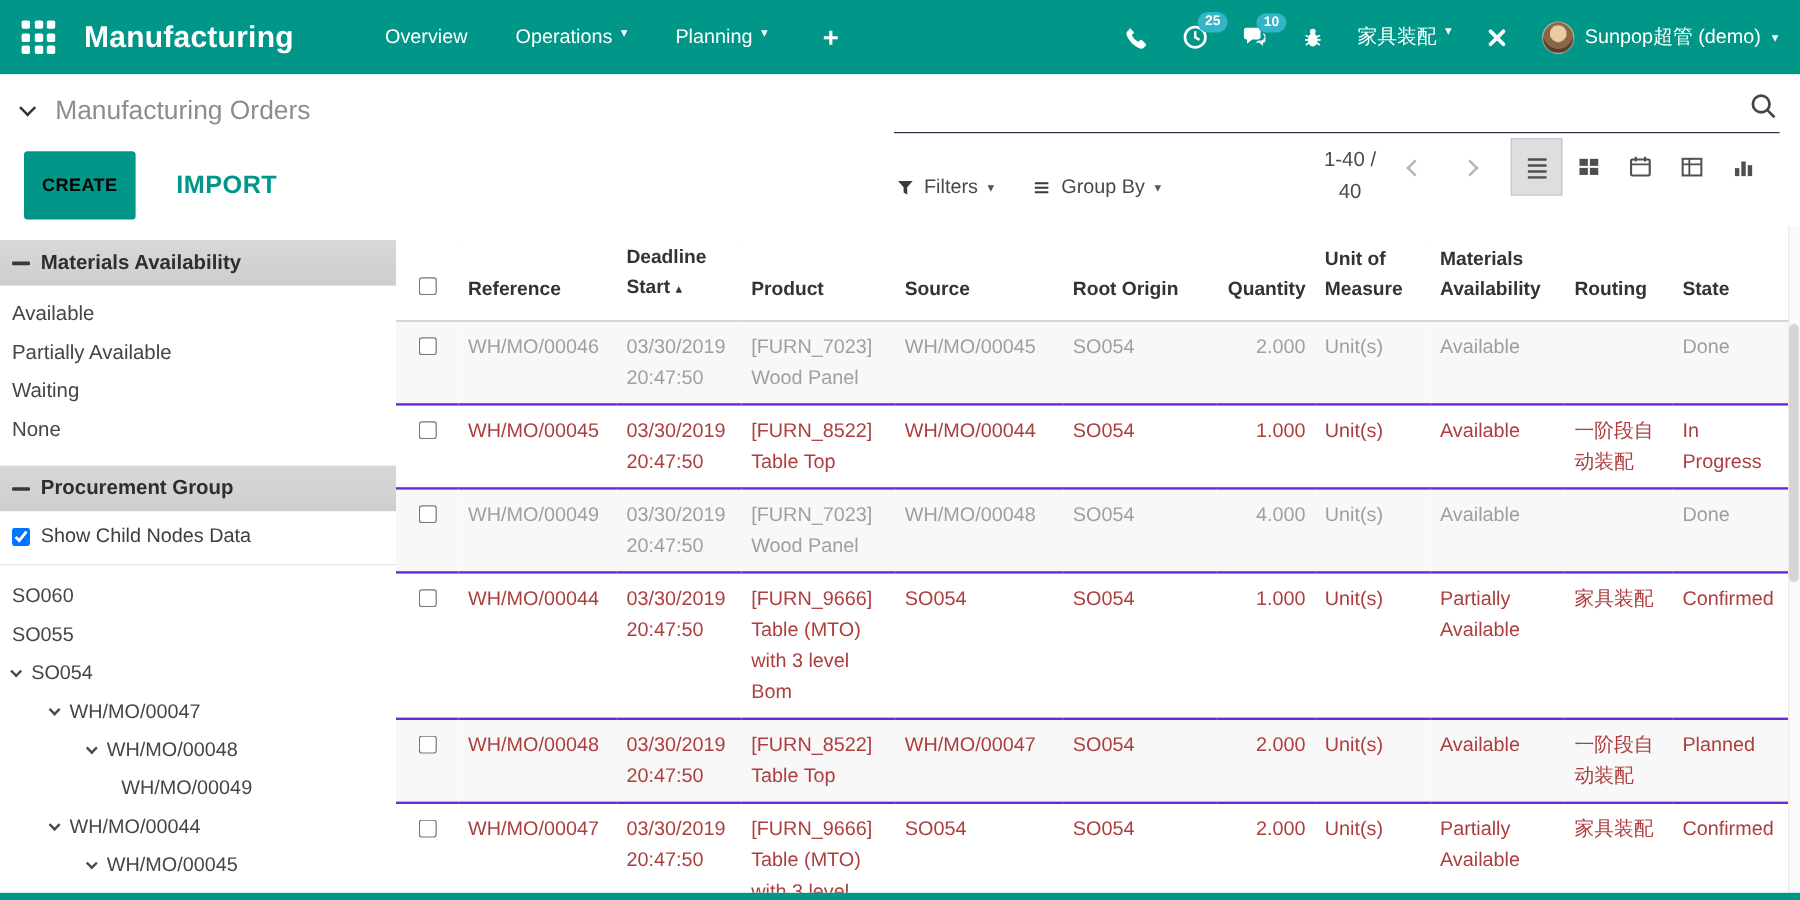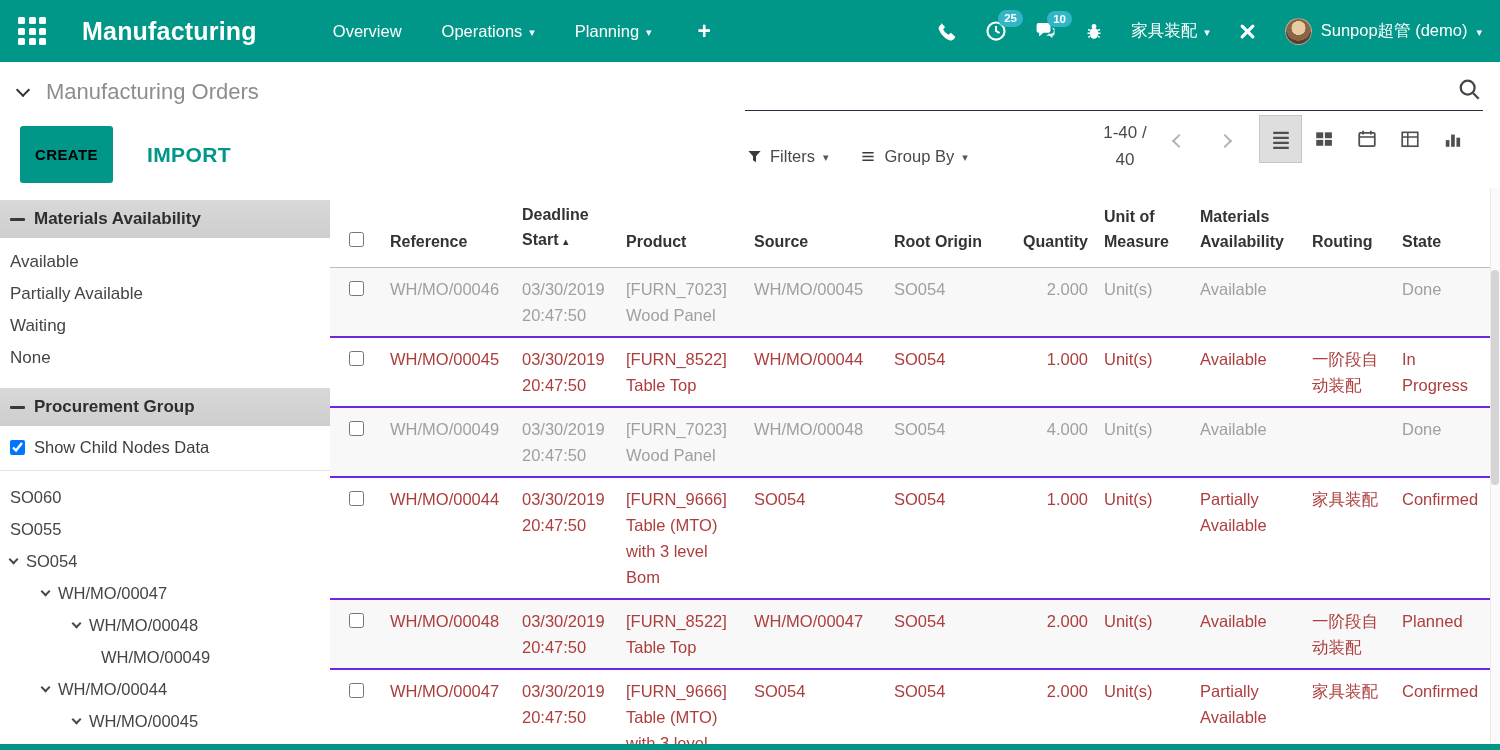--- a/index.html
+++ b/index.html
@@ -5,23 +5,23 @@
   html,body{margin:0;padding:0;overflow:hidden;background:#fff;}
   *{box-sizing:border-box;}
   .screen{position:relative;width:1500px;height:750px;overflow:hidden;background:#fff;
           font-family:"Liberation Sans","DejaVu Sans",sans-serif;color:#444;}
 
   
   .topbar{position:absolute;top:0;left:0;right:0;height:62px;background:#009688;color:#fff;
           display:flex;align-items:center;padding:0 18px;}
   .grid-icon{display:grid;grid-template-columns:repeat(3,7px);grid-template-rows:repeat(3,7px);gap:3.5px;cursor:pointer;}
   .grid-icon i{background:#fff;border-radius:1.5px;}
-  .app-title{font-size:25px;font-weight:bold;margin-left:36px;letter-spacing:.2px;cursor:pointer;}
+  .app-title{font-size:25px;font-weight:bold;margin-left:24px;letter-spacing:.2px;cursor:pointer;}
   .topnav{display:flex;align-items:center;gap:40px;margin-left:76px;font-size:16.5px;}
-  .nav-item{display:flex;align-items:center;gap:7px;cursor:pointer;white-space:nowrap;}
+  .nav-item{display:flex;gap:7px;cursor:pointer;white-space:nowrap;}
   .caret{font-size:11px;line-height:1;transform:translateY(1px);}
   .plus-btn{font-size:23px;font-weight:bold;margin-left:6px;cursor:pointer;line-height:1;}
   .topbar-right{margin-left:auto;display:flex;align-items:center;gap:27px;font-size:16.5px;}
   .sys{position:relative;display:flex;align-items:center;cursor:pointer;}
   .sys svg{display:block;}
   .badge{position:absolute;top:-10px;left:13px;background:#33b5c8;color:#fff;font-size:11.5px;
          font-weight:bold;border-radius:10px;padding:2px 6px;line-height:1.1;}
   .avatar{width:27px;height:27px;border-radius:50%;flex:none;
           background:radial-gradient(circle at 50% 36%,#e9cba2 0 34%,#8a6648 35% 62%,#54402c 63% 100%);
           border:1px solid rgba(255,255,255,.45);}

